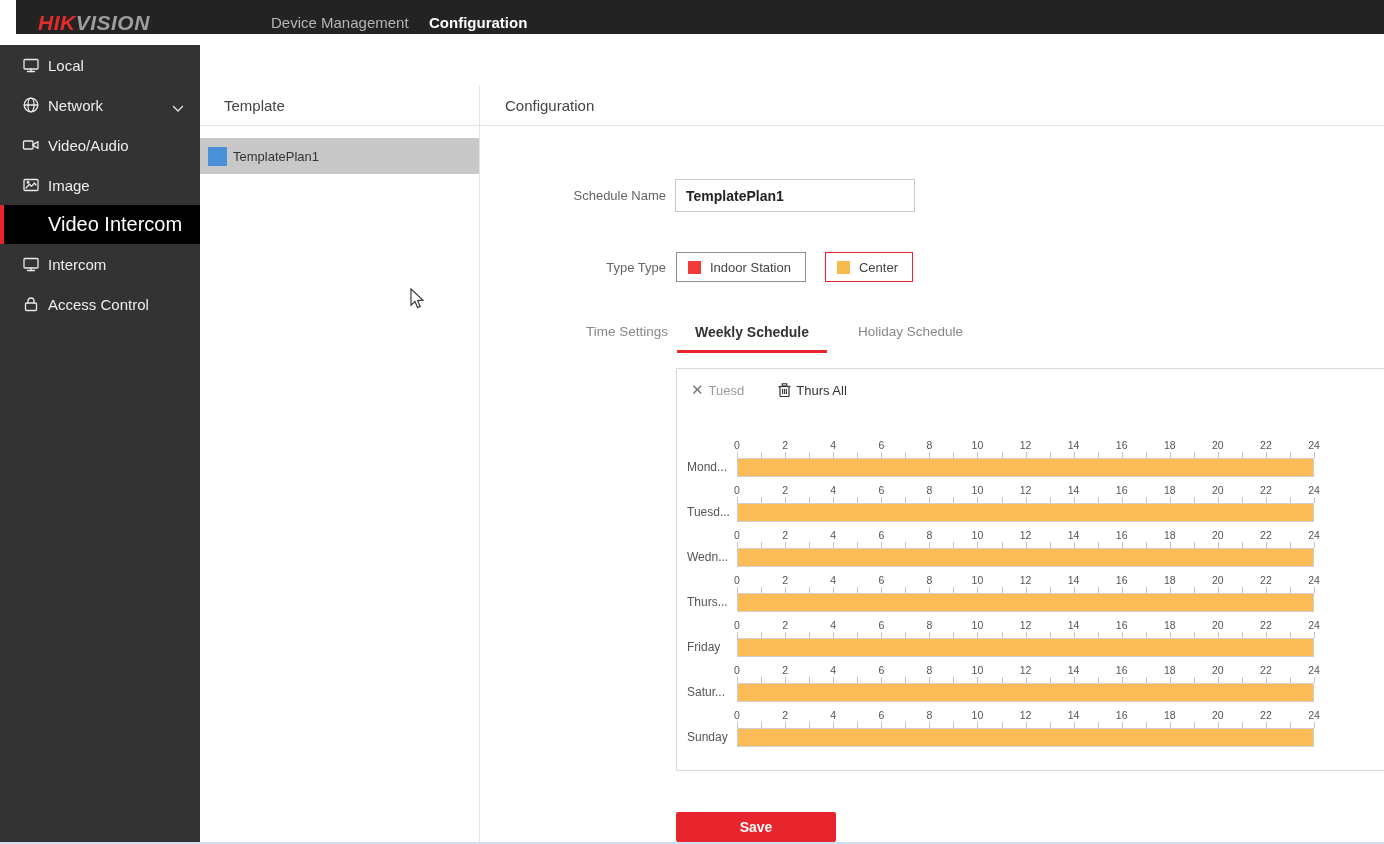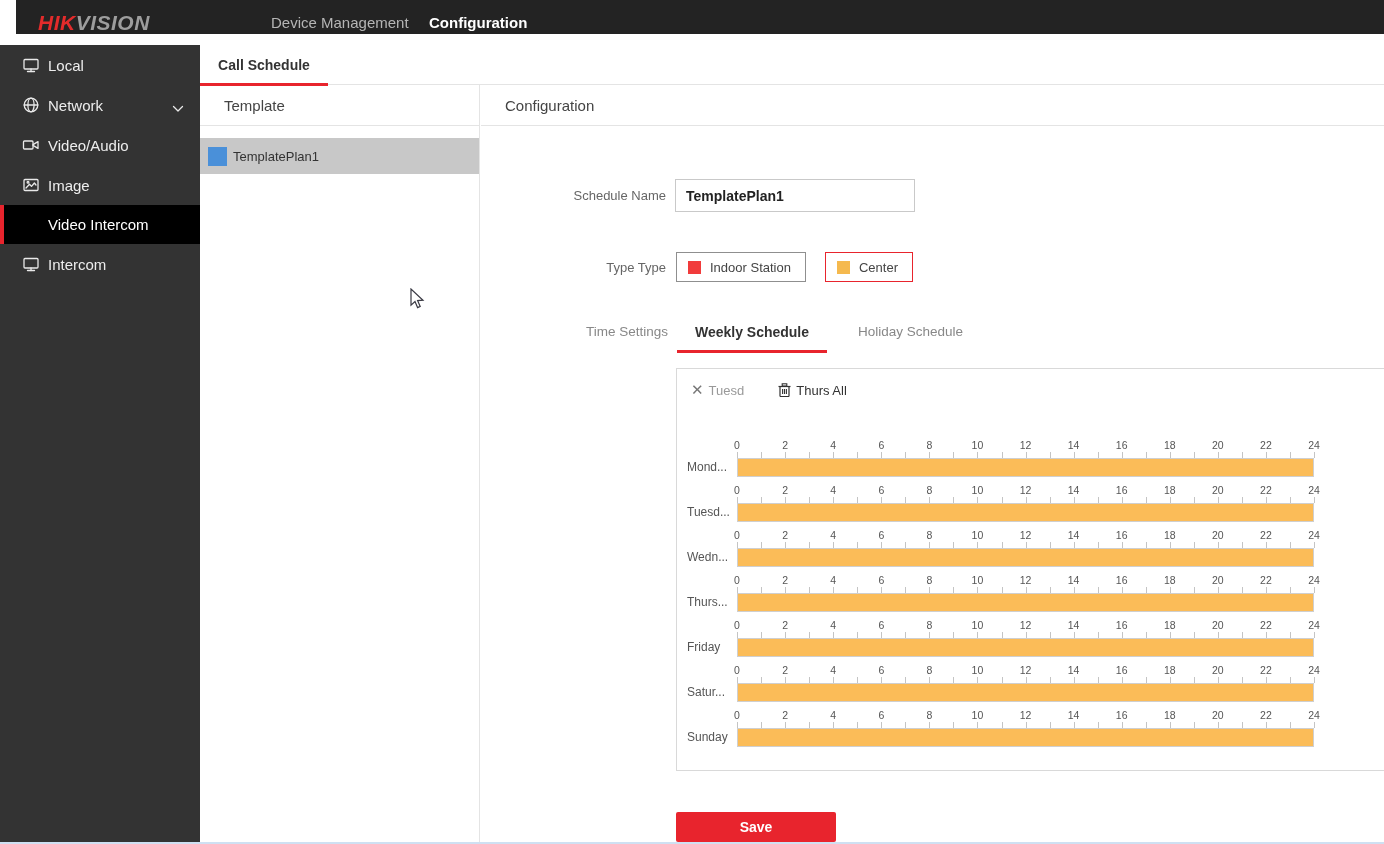--- a/index.html
+++ b/index.html
@@ -17,21 +17,21 @@
   .topnav-item.active { color:#ffffff; font-weight:bold; }
   .topnav-dm { left:255px; } .topnav-cf { left:413px; }
 
   
   .sidebar { position:absolute; left:0; top:45px; width:200px; height:799px; background:#333333; z-index:20; }
   .side-item { position:relative; height:40px; display:flex; align-items:center; color:#ededed; font-size:15px; cursor:pointer; }
   .side-item .sicon { position:absolute; left:22px; width:18px; height:18px; display:flex; align-items:center; justify-content:center; }
   .side-item .slabel { position:absolute; left:48px; white-space:nowrap; }
   .side-item .chev { position:absolute; right:16px; width:12px; height:8px; }
   .side-item.expanded { background:#3d3d3d; }
-  .side-sub { position:relative; height:39px; display:flex; align-items:center; background:#000000; color:#ffffff; font-size:15px; cursor:pointer; }
+  .side-sub { position:relative; height:39px; display:flex; align-items:center; background:#000000; color:#ffffff; font-size:20px; cursor:pointer; }
   .side-sub .redbar { position:absolute; left:0; top:0; width:4px; height:100%; background:#e8242d; }
   .side-sub .slabel { position:absolute; left:48px; }
 
   
   .tabbar { position:absolute; left:200px; top:45px; width:1184px; height:40px; background:#fff; border-bottom:1px solid #e4e4e4; z-index:10; }
   .tab-callsched { position:absolute; left:0; top:0; width:128px; height:40px; text-align:center; line-height:40px;
                    font-size:14px; font-weight:bold; color:#333; cursor:pointer; }
   .tab-callsched .redline { position:absolute; left:0; bottom:-1px; width:100%; height:3px; background:#e8242d; }
 
   .template-panel { position:absolute; left:200px; top:85px; width:280px; height:757px; background:#fff; border-right:1px solid #e4e4e4; }
@@ -155,28 +155,31 @@
       <div class="side-item">
         <span class="sicon">
           <svg width="18" height="18" viewBox="0 0 18 18">
             <rect x="2" y="3.5" width="14" height="9.5" rx="1" fill="none" stroke="#e9e9e9" stroke-width="1.3" stroke-linecap="round" stroke-linejoin="round"></rect>
             <line x1="9" y1="13" x2="9" y2="15.5" fill="none" stroke="#e9e9e9" stroke-width="1.3" stroke-linecap="round" stroke-linejoin="round"></line>
             <line x1="5.5" y1="15.5" x2="12.5" y2="15.5" fill="none" stroke="#e9e9e9" stroke-width="1.3" stroke-linecap="round" stroke-linejoin="round"></line>
           </svg>
         </span>
                     <span class="slabel">Intercom</span>
                     </div>
+      <div class="side-item">
+        <span class="sicon">
+          <svg width="18" height="18" viewBox="0 0 18 18">
+            <rect x="3.5" y="8" width="11" height="7.5" rx="1" fill="none" stroke="#e9e9e9" stroke-width="1.3" stroke-linecap="round" stroke-linejoin="round"></rect>
+            <path d="M6 8 L6 6 a3 3 0 0 1 6 0 L12 8" fill="none" stroke="#e9e9e9" stroke-width="1.3" stroke-linecap="round" stroke-linejoin="round"></path>
+          </svg>
+        </span>
+                    <span class="slabel">Access Control</span>
+                    </div>
     </div>
 
-  <div class="tabbar">
-    <div class="tab-callsched">
-      <span>Call Schedule</span>
-      <div class="redline"></div>
-    </div>
-  </div>
 
   <div class="template-panel">
     <div class="panel-header">Template</div>
     <div class="tpl-list" id="tpl-list">
         <div class="tpl-item selected">
           <span class="swatch" style="background: rgb(74, 144, 217);"></span>
                   <span class="tlabel">TemplatePlan1</span>
         </div>
       </div>
   </div>

